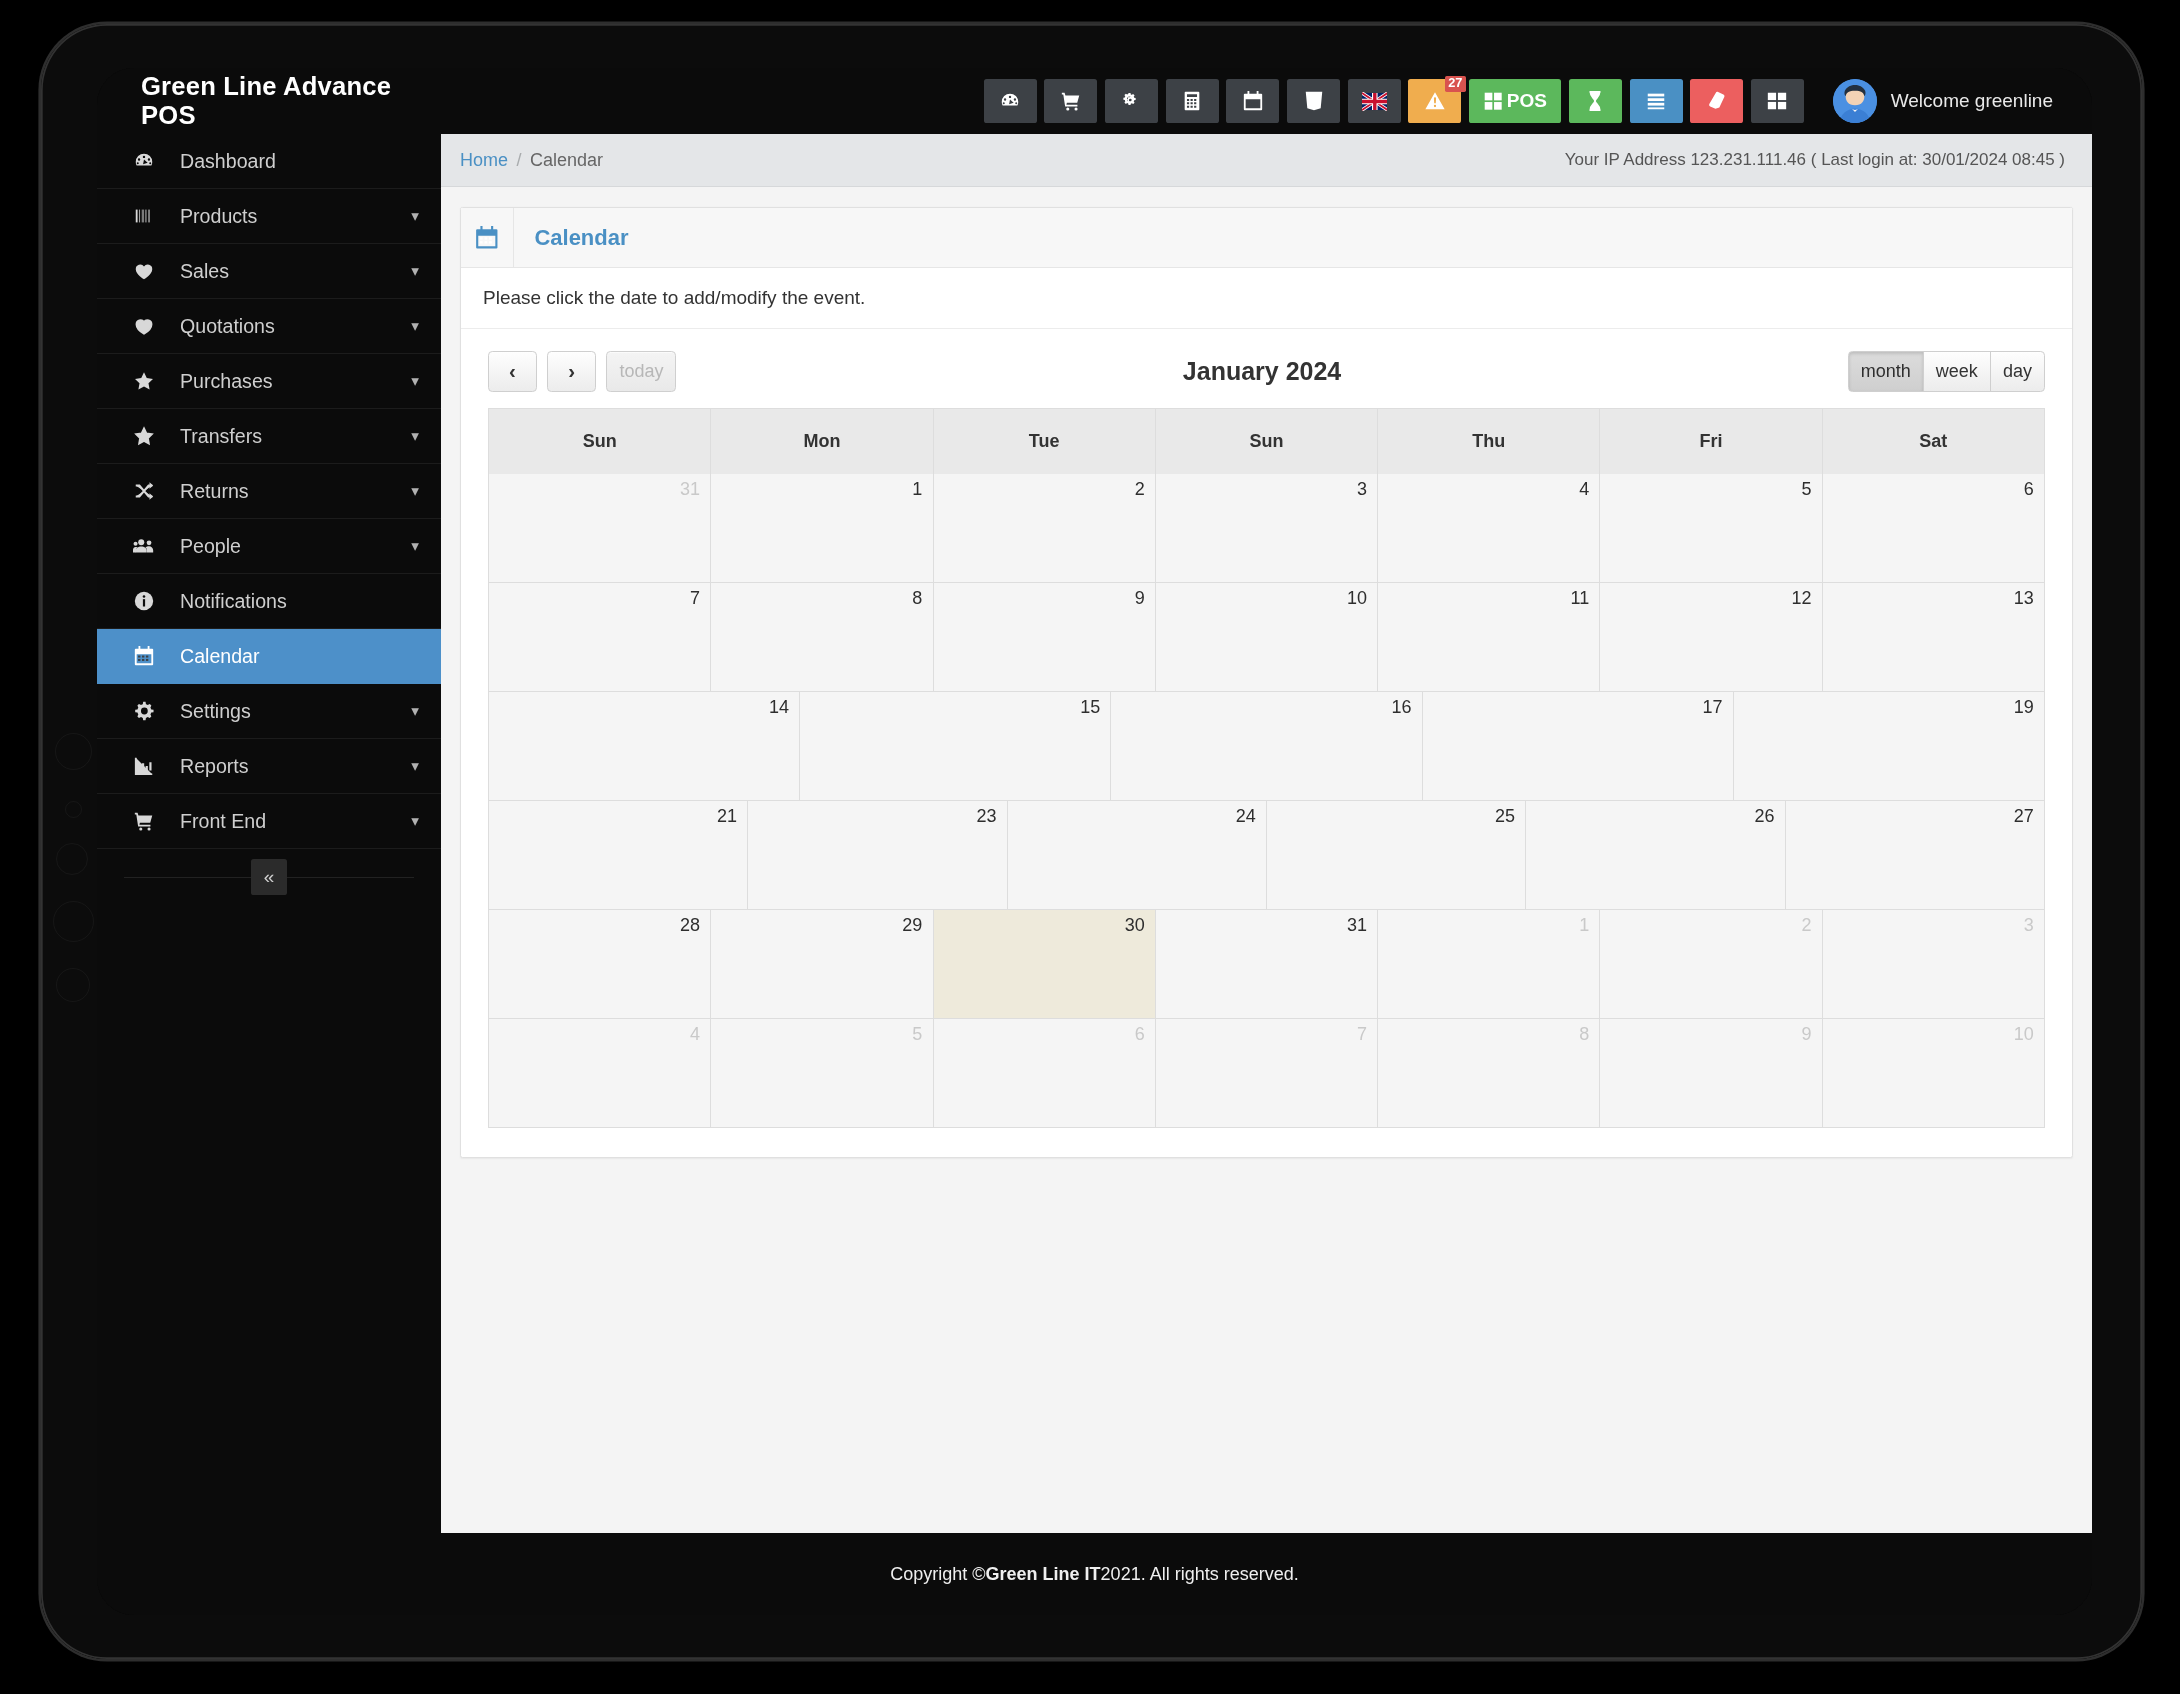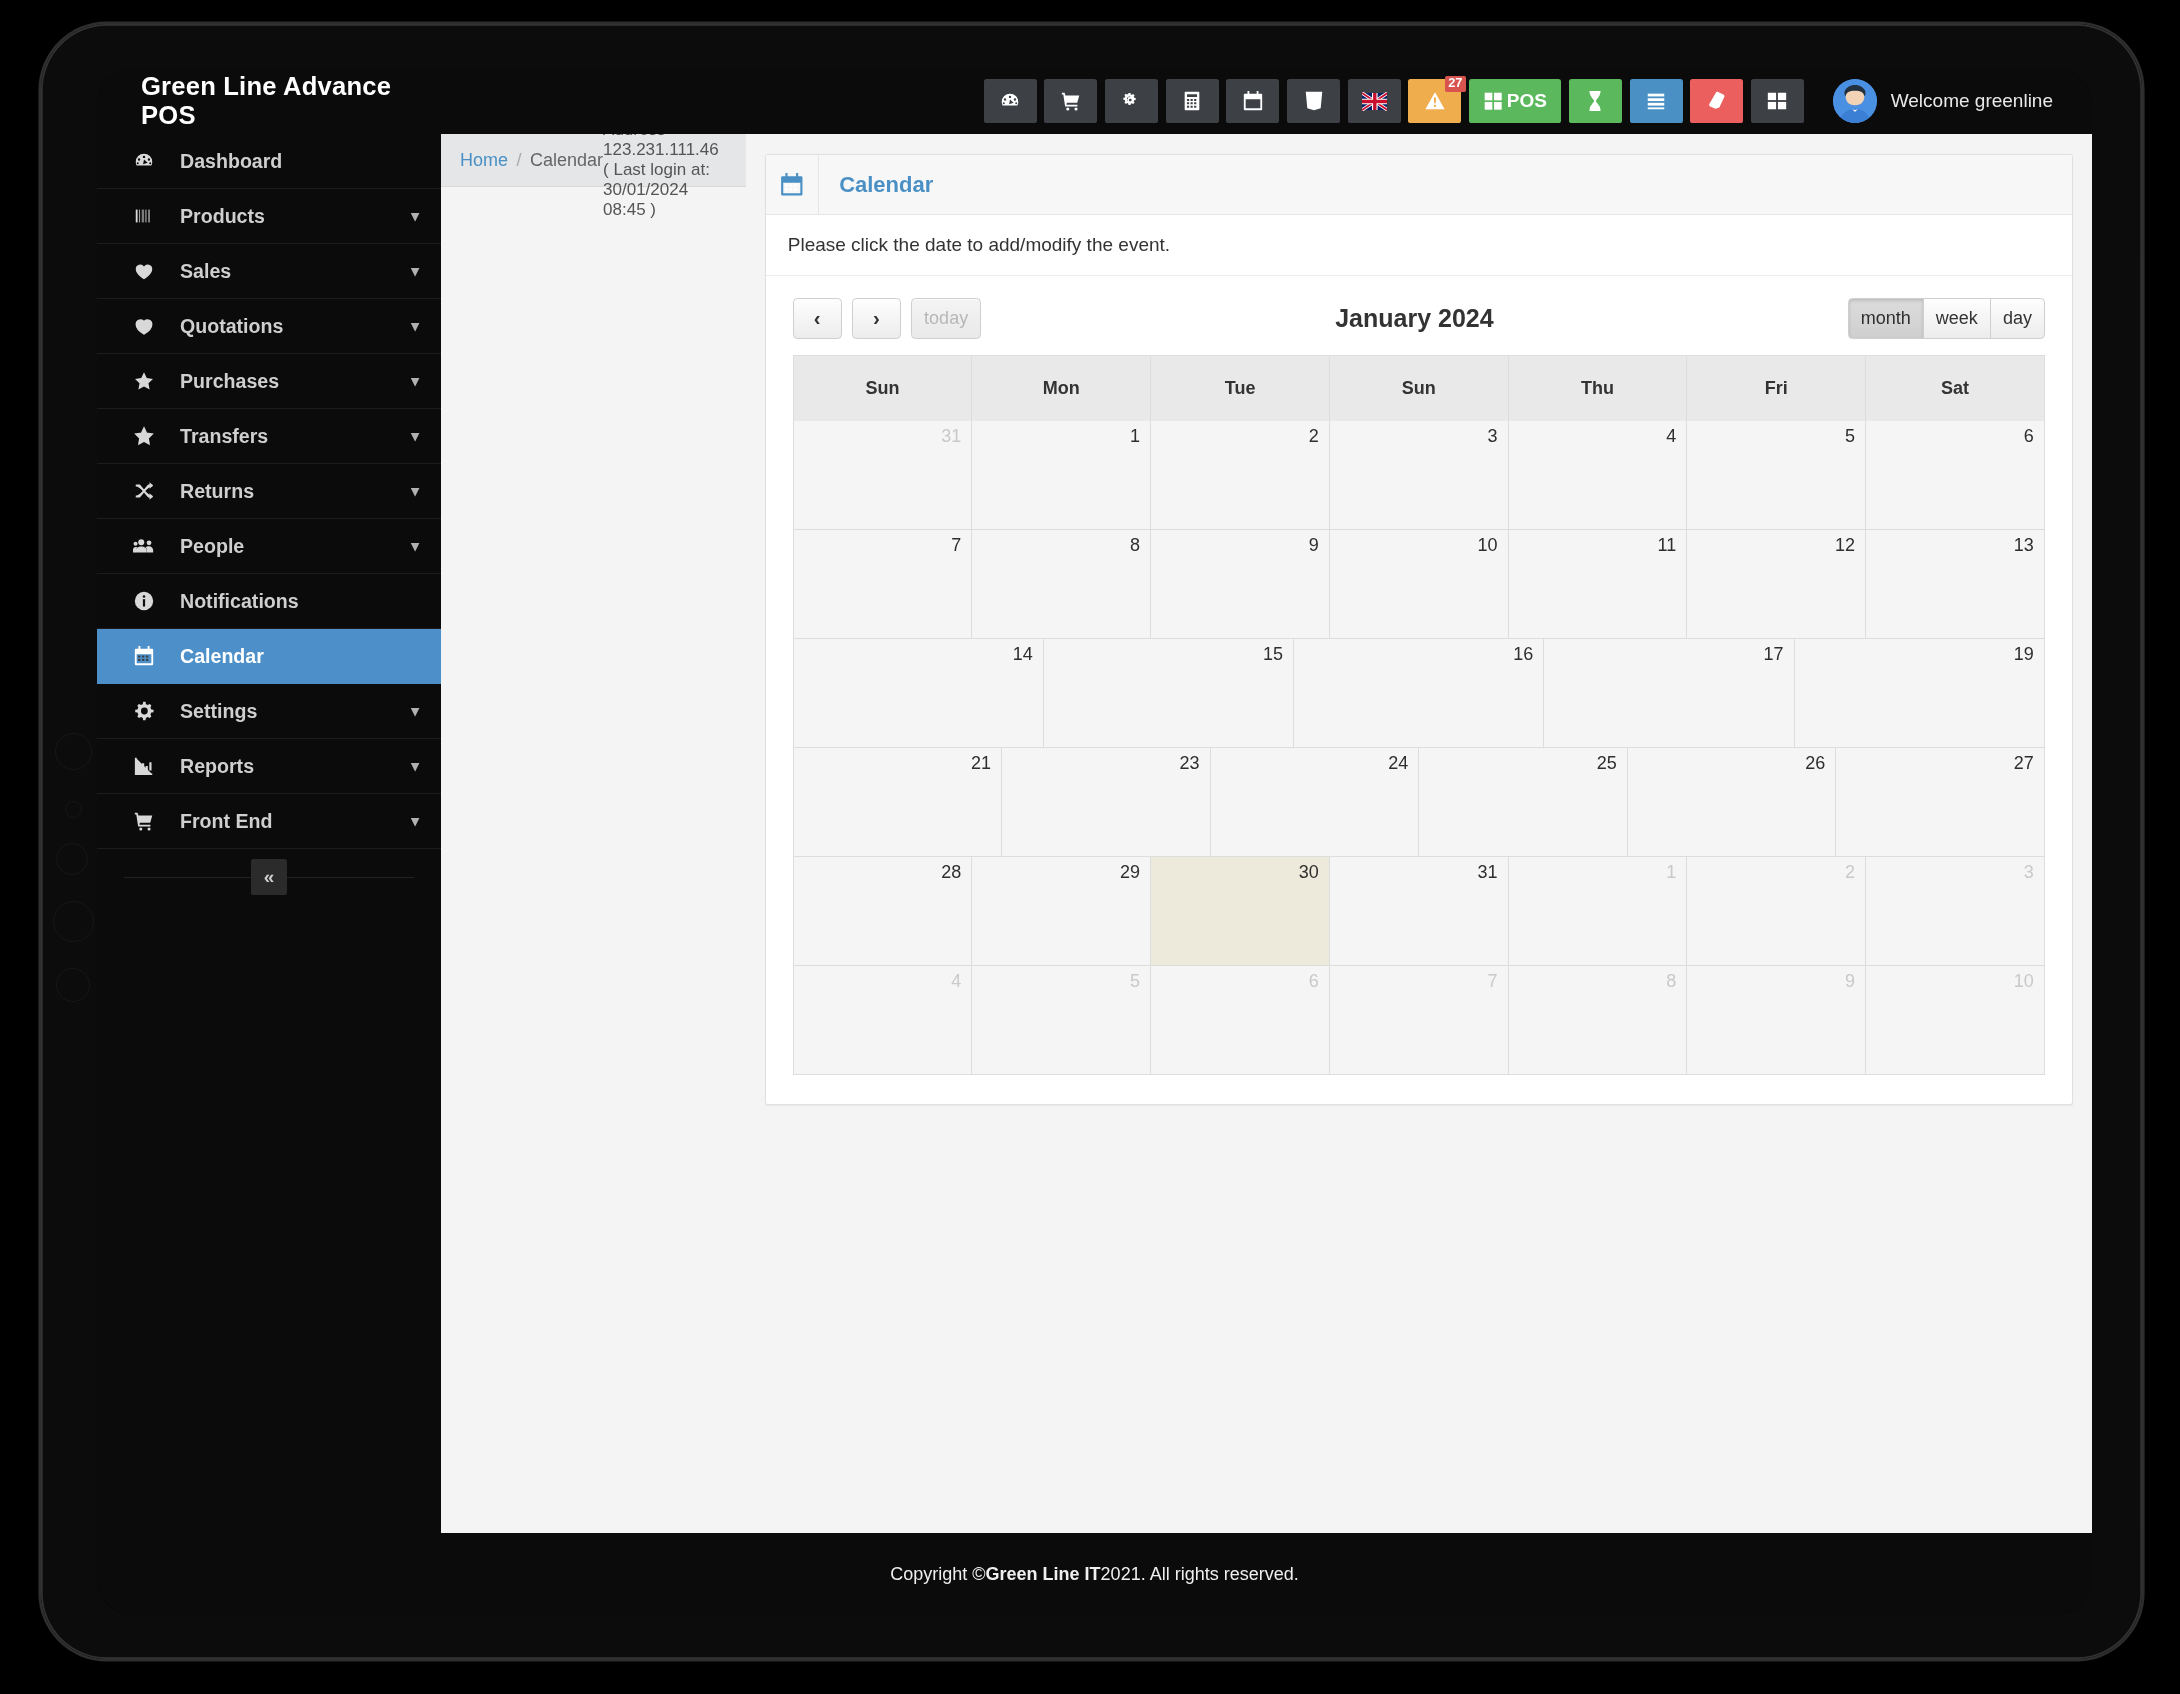--- a/index.html
+++ b/index.html
@@ -119,21 +119,20 @@
   #welcome { color: #e9e9e9; font-size: 19px; white-space: nowrap;}
 
   
   #body-wrap { flex: 1; display: flex; min-height: 0; }
 
   
   #sidebar {
     width: 344px; flex: 0 0 344px;
     background: #0b0b0b;
     padding-top: 0;
-    font-weight: bold;
   }
   .side-item {
     height: 55px;
     display: flex; align-items: center;
     padding: 0 22px 0 27px;
     color: #cfcfcf;
     font-size: 19.6px;
     border-bottom: 0.9px solid #1c1c1c;
     cursor: pointer;
     position: relative;
@@ -164,21 +163,21 @@
     border-radius: 2.6px;
     display:flex; align-items:center; justify-content:center;
     font-size: 19px;
     cursor: pointer;
   }
 
   
   #content {
     flex: 1;
     background: #f4f4f4;
-    display: flex; flex-direction: row;
+    display: flex; flex-direction: column;
     min-width: 0;
     overflow: hidden;
   }
   #crumbbar {
     height: 53px;
     background: #e4e6e8;
     border-bottom: 0.9px solid #d6d8da;
     display: flex; align-items: center;
     padding: 0 27px 0 19px;
     justify-content: space-between;

